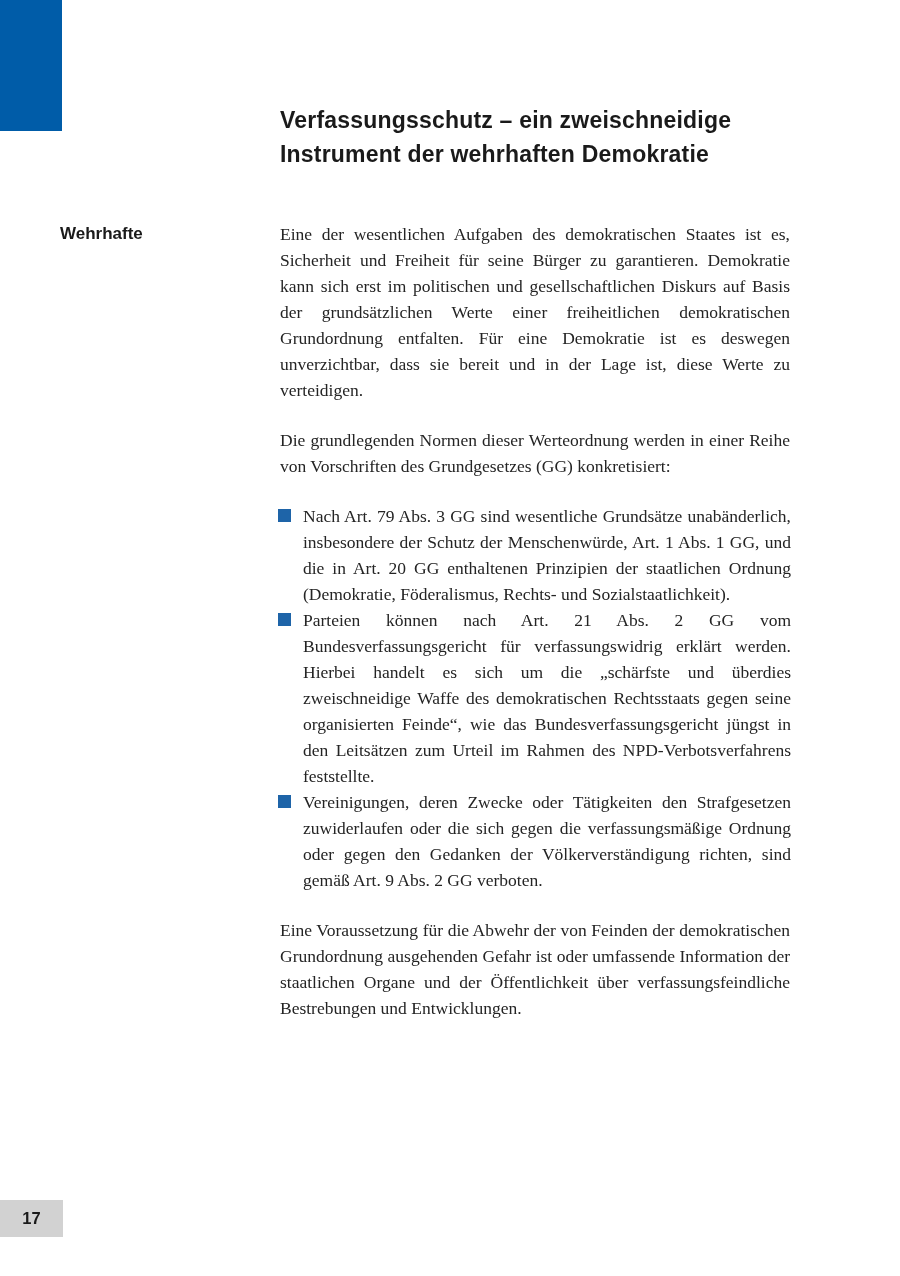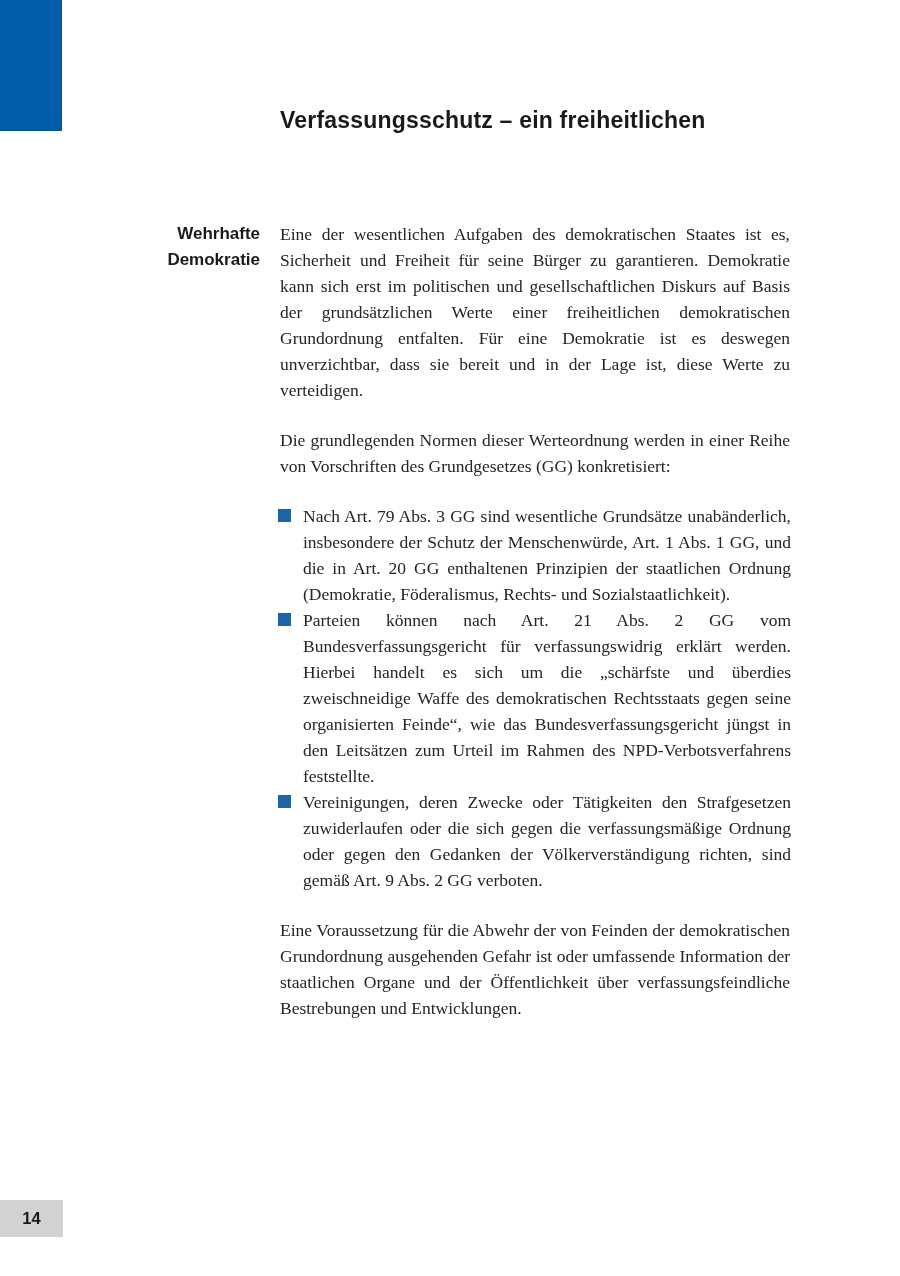--- a/index.html
+++ b/index.html
@@ -34,21 +34,21 @@
     font-weight: 700;
     color: #1a1a1a;
     letter-spacing: 0.2px;
   }
   .title span { display: block; }
   .margin-label {
     position: absolute;
     left: 60px;
     top: 221px;
     width: 200px;
-    text-align: right;
+    text-align: left;
     font-family: "Liberation Sans", sans-serif;
     font-size: 17px;
     line-height: 26px;
     font-weight: 700;
     color: #1a1a1a;
   }
   .margin-label span { display: block; }
   .body-col {
     position: absolute;
     left: 280px;
@@ -104,26 +104,26 @@
   }
 </style>
 </head>
 <body>
 
 <div class="page">
 
   <div class="corner-block"></div>
 
   <h1 class="title">
-    <span>Verfassungsschutz – ein freiheitlichen</span>
+    <span>Verfassungsschutz – ein zweischneidige</span>
+    <span>Instrument der wehrhaften Demokratie</span>
   </h1>
 
   <div class="margin-label">
     <span>Wehrhafte</span>
-    <span>Demokratie</span>
   </div>
 
   <div class="body-col">
     <p>Eine der wesentlichen Aufgaben des demokratischen Staates ist es, Sicherheit und Freiheit für seine Bürger zu garantieren. Demokratie kann sich erst im politischen und gesellschaftlichen Diskurs auf Basis der grundsätzlichen Werte einer freiheitlichen demokratischen Grundordnung entfalten. Für eine Demokratie ist es deswegen unverzichtbar, dass sie bereit und in der Lage ist, diese Werte zu verteidigen.</p>
     <p>Die grundlegenden Normen dieser Werteordnung werden in einer Reihe von Vorschriften des Grundgesetzes (GG) konkretisiert:</p>
 
     <ul>
       <li>
         <span class="bullet-marker">
             <span class="sq"></span>
@@ -141,16 +141,16 @@
             <span class="sq"></span>
           </span>
         <span class="li-text">Vereinigungen, deren Zwecke oder Tätigkeiten den Strafgesetzen zuwiderlaufen oder die sich gegen die verfassungsmäßige Ordnung oder gegen den Gedanken der Völkerverständigung richten, sind gemäß Art. 9 Abs. 2 GG verboten.</span>
       </li>
     </ul>
 
     <p>Eine Voraussetzung für die Abwehr der von Feinden der demokratischen Grundordnung ausgehenden Gefahr ist oder umfassende Information der staatlichen Organe und der Öffentlichkeit über verfassungsfeindliche Bestrebungen und Entwicklungen.</p>
   </div>
 
   <div class="pagenum-box">
-    <span>14</span>
+    <span>17</span>
   </div>
 
 </div>
 
 </body></html>

